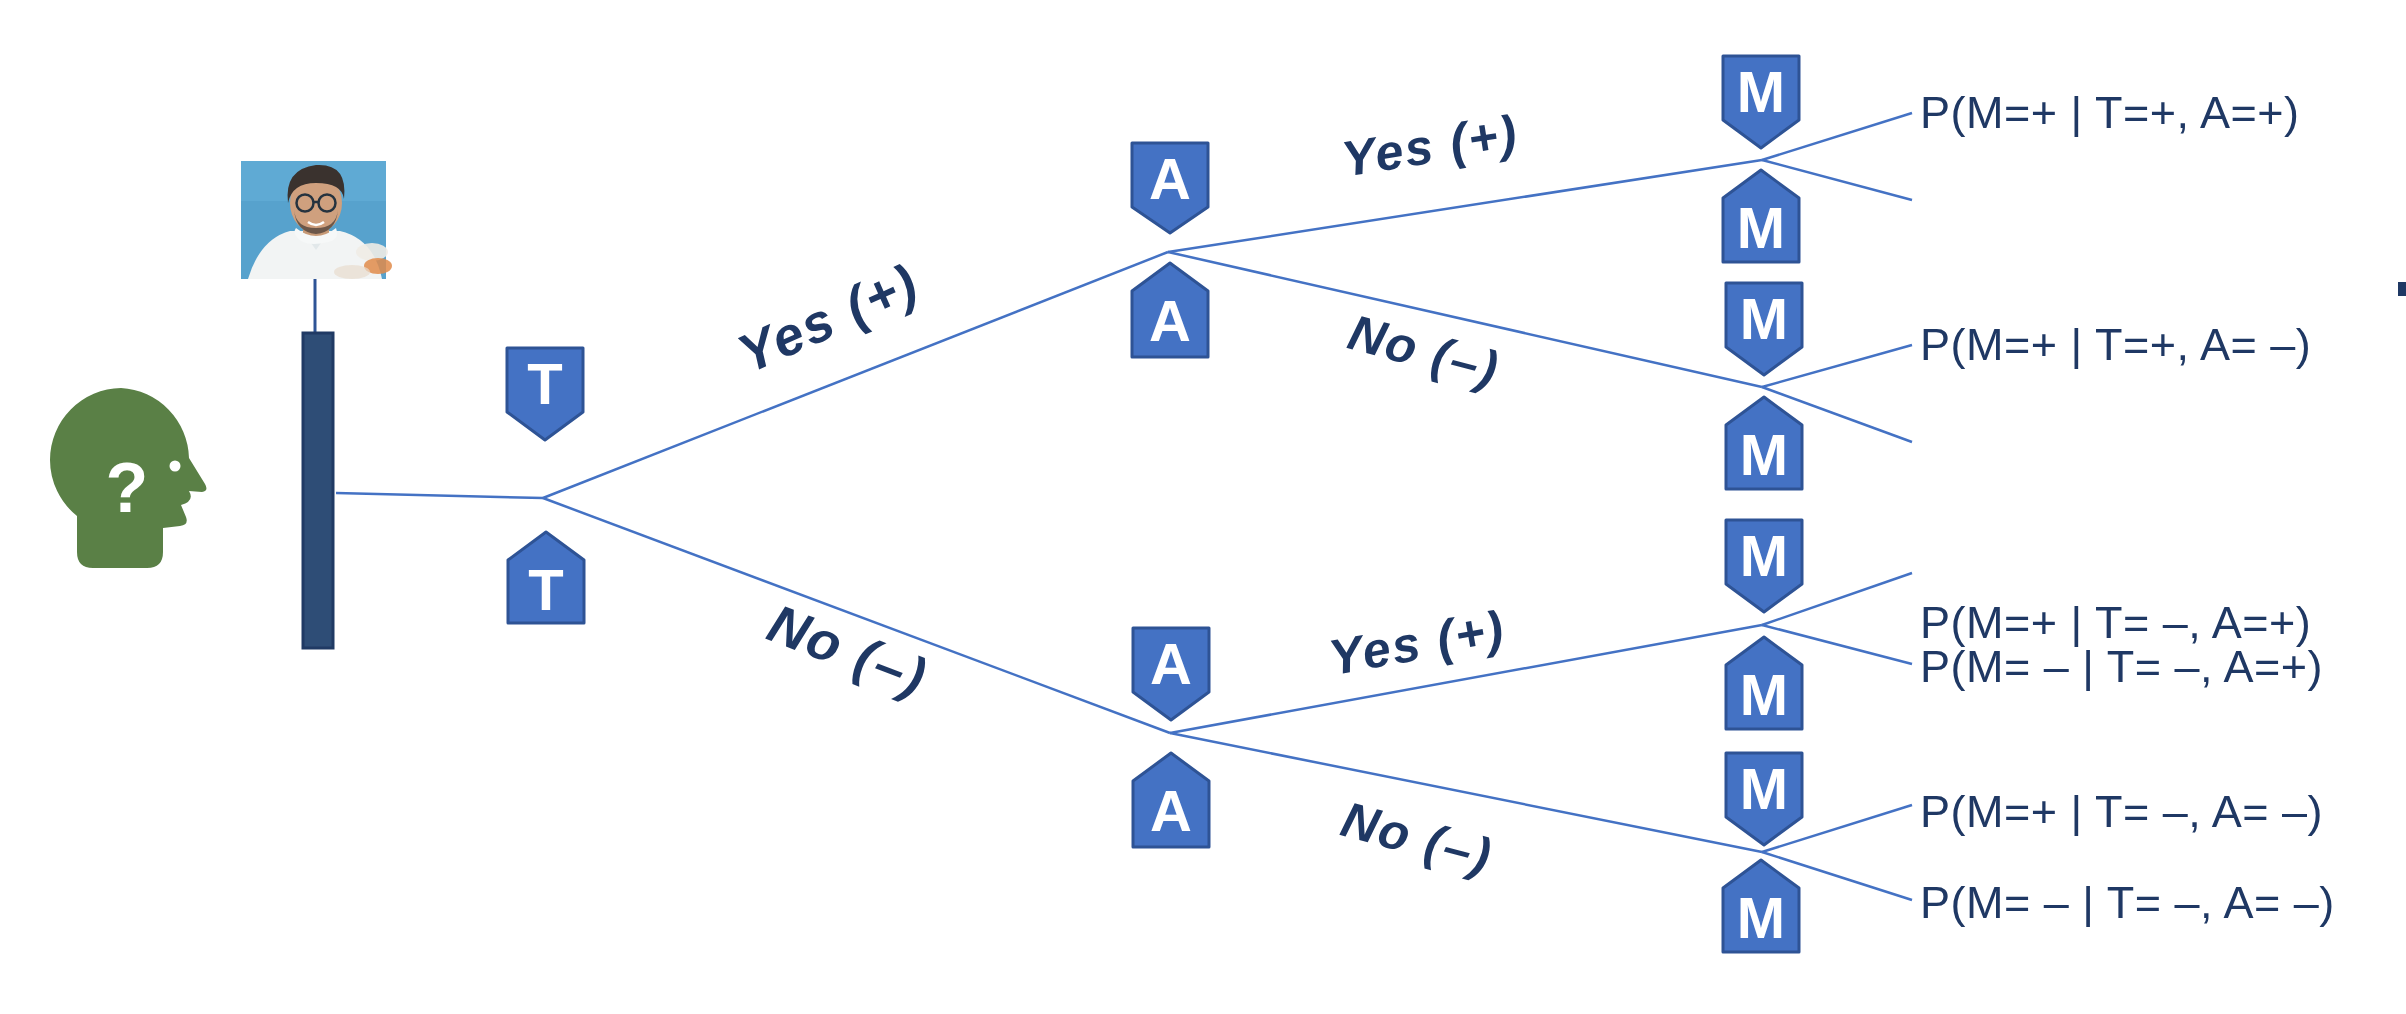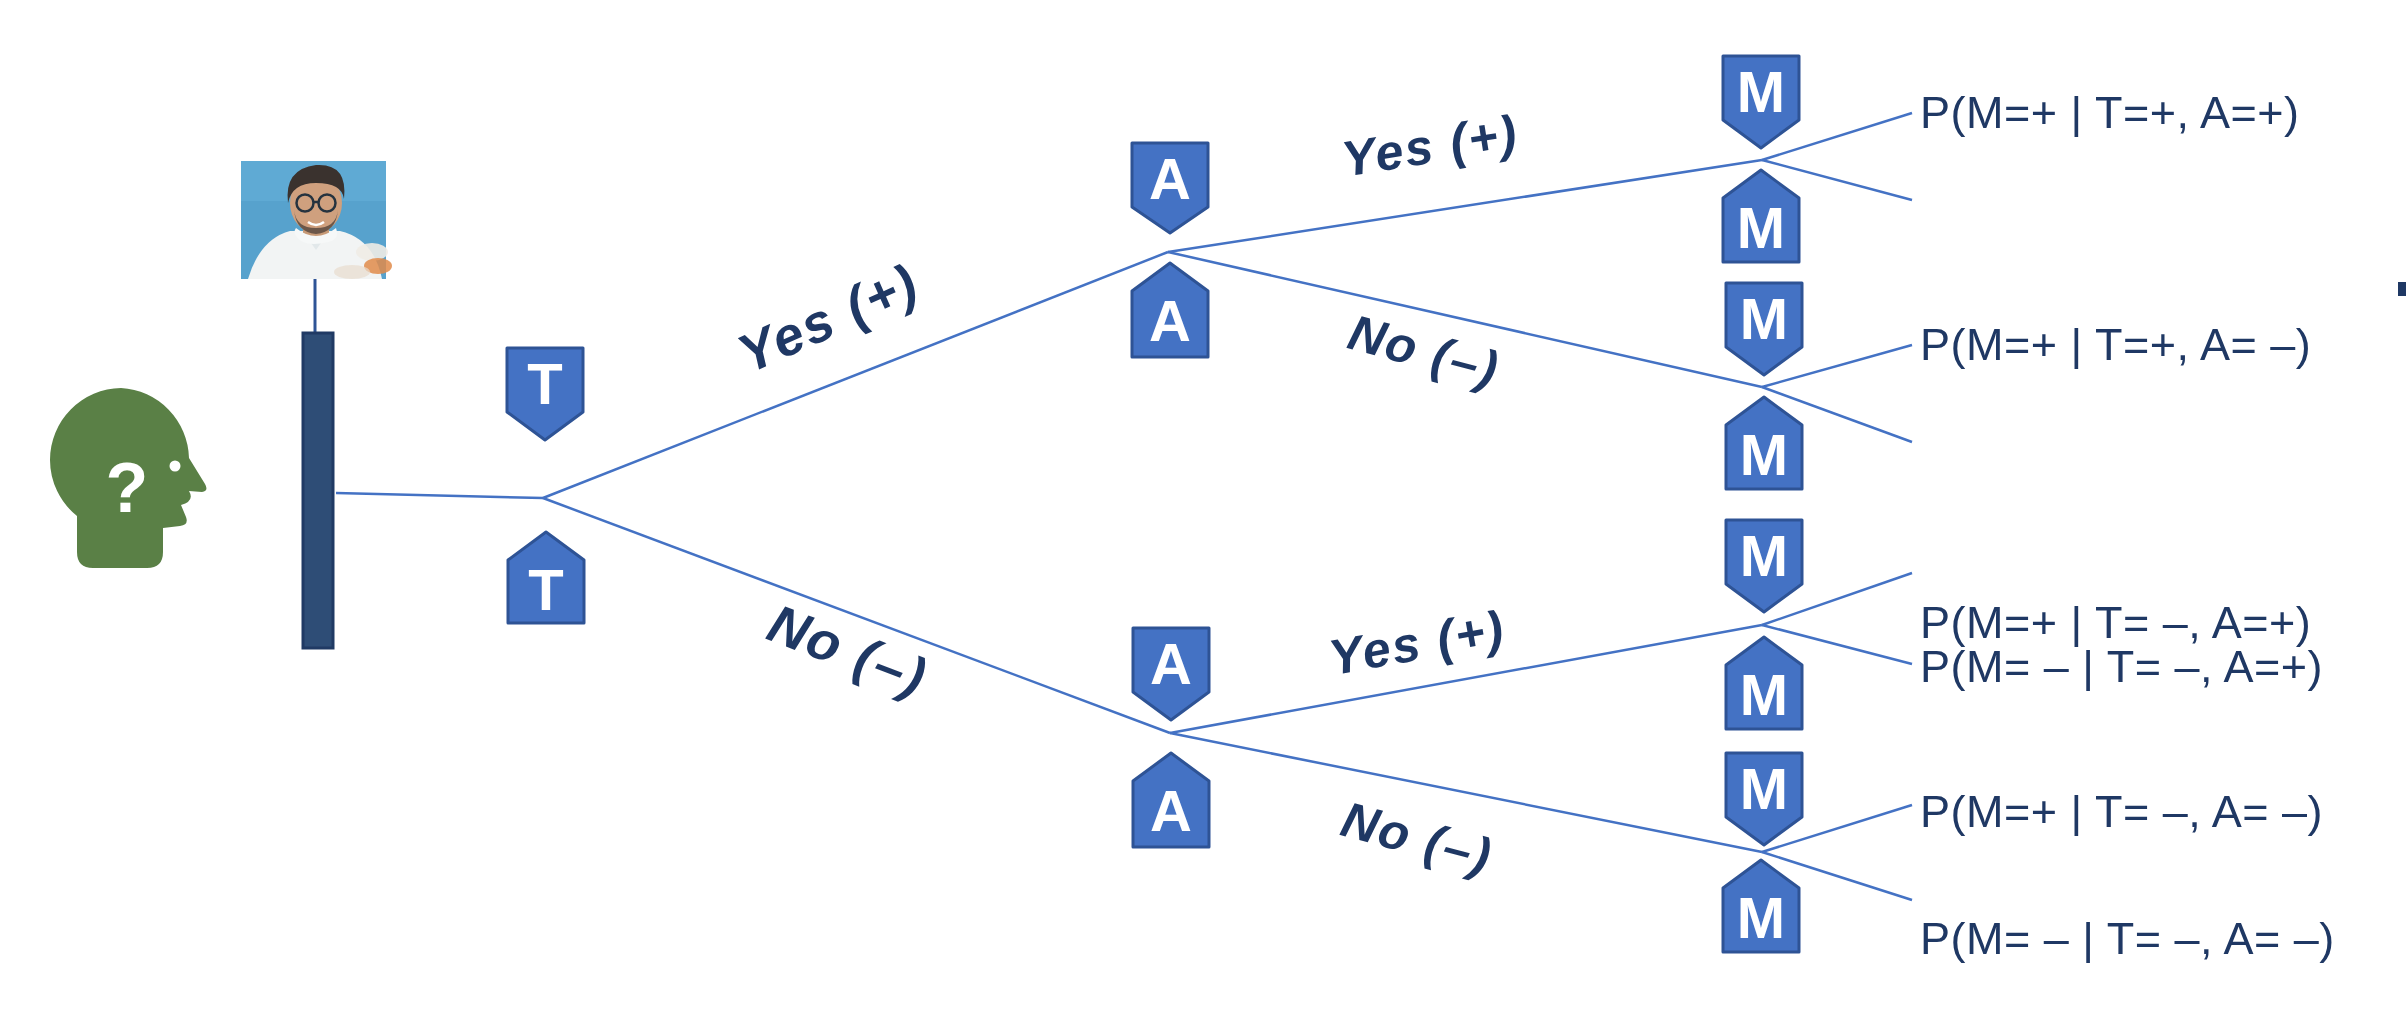--- a/index.html
+++ b/index.html
@@ -173,16 +173,16 @@
   <div class="hand-label" style="left:1430px;top:146px;font-size:50px;transform:translate(-50%,-50%) rotate(-9deg);">Yes (+)</div>
   <div class="hand-label" style="left:1424px;top:351px;font-size:50px;transform:translate(-50%,-50%) rotate(15deg);">No (–)</div>
   <div class="hand-label" style="left:1417px;top:643px;font-size:50px;transform:translate(-50%,-50%) rotate(-10deg);">Yes (+)</div>
   <div class="hand-label" style="left:1417px;top:838px;font-size:50px;transform:translate(-50%,-50%) rotate(15deg);">No (–)</div>
 
   <div class="outcome" style="top:86px;">P(M=+ | T=+, A=+)</div>
   <div class="outcome" style="top:318px;text-align:center;">P(M=+ | T=+, A= –)</div>
   <div class="outcome" style="top:580px;margin-top:16px;">P(M=+ | T= –, A=+)</div>
   <div class="outcome" style="top:640px;">P(M= – | T= –, A=+)</div>
   <div class="outcome" style="top:773px;margin-top:12px;">P(M=+ | T= –, A= –)</div>
-  <div class="outcome" style="top:912px;">P(M= – | T= –, A= –)</div>
+  <div class="outcome" style="top:876px;">P(M= – | T= –, A= –)</div>
 
   <div class="edge-sliver" style="left:2398px;top:282px;"></div>
 </div>
 
 </body></html>

